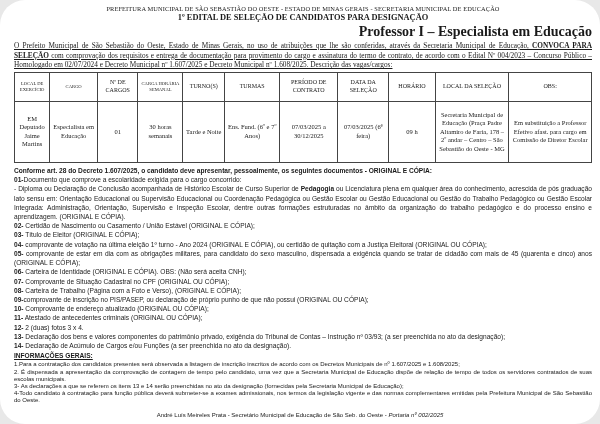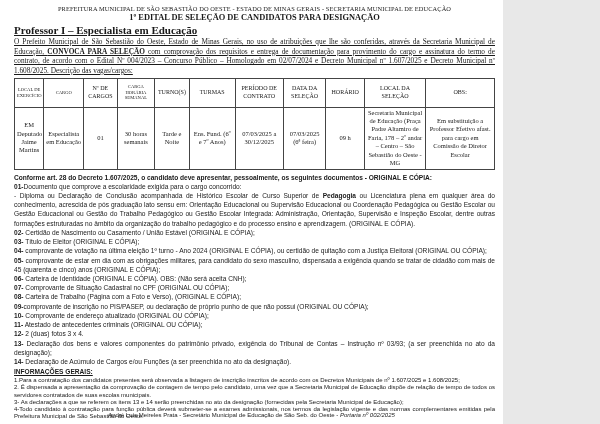--- a/index.html
+++ b/index.html
@@ -1,24 +1,25 @@
 <!DOCTYPE html>
 <html><head>
 <meta charset="utf-8">
 <style>
   html,body{margin:0;padding:0;background:#e8e8e8;}
   .page{
-    width:503px;height:424px;box-sizing:border-box;background:#ffffff;
+    width:600px;height:424px;box-sizing:border-box;background:#ffffff;
     padding:5px 8px 0 14px;color:#1a1a1a;overflow:hidden;position:relative;
     font-family:"Liberation Serif",serif;
+    border-radius:25px;
   }
   
   .hdr1{font-size:6.4px;text-align:center;letter-spacing:.1px;}
   .hdr2{font-size:8.4px;font-weight:bold;text-align:center;margin-top:1px;}
-  .subtitle{font-size:11px;font-weight:bold;text-decoration:underline;margin-top:2px;}
+  .subtitle{font-size:14px;font-weight:bold;margin-top:2px;text-align:right;}
   .intro{font-size:7.3px;text-align:justify;line-height:1.32;margin-top:1px;text-decoration:underline;}
   .intro b{font-weight:bold;}
   
   table.vagas{width:100%;border-collapse:collapse;margin-top:2px;table-layout:fixed;}
   table.vagas th,table.vagas td{
     border:1px solid #444;text-align:center;vertical-align:middle;
     padding:1px 2px;font-weight:normal;
   }
   table.vagas th{font-size:6px;line-height:1.25;height:26px;}
   table.vagas th.tiny{font-size:4.6px;}

